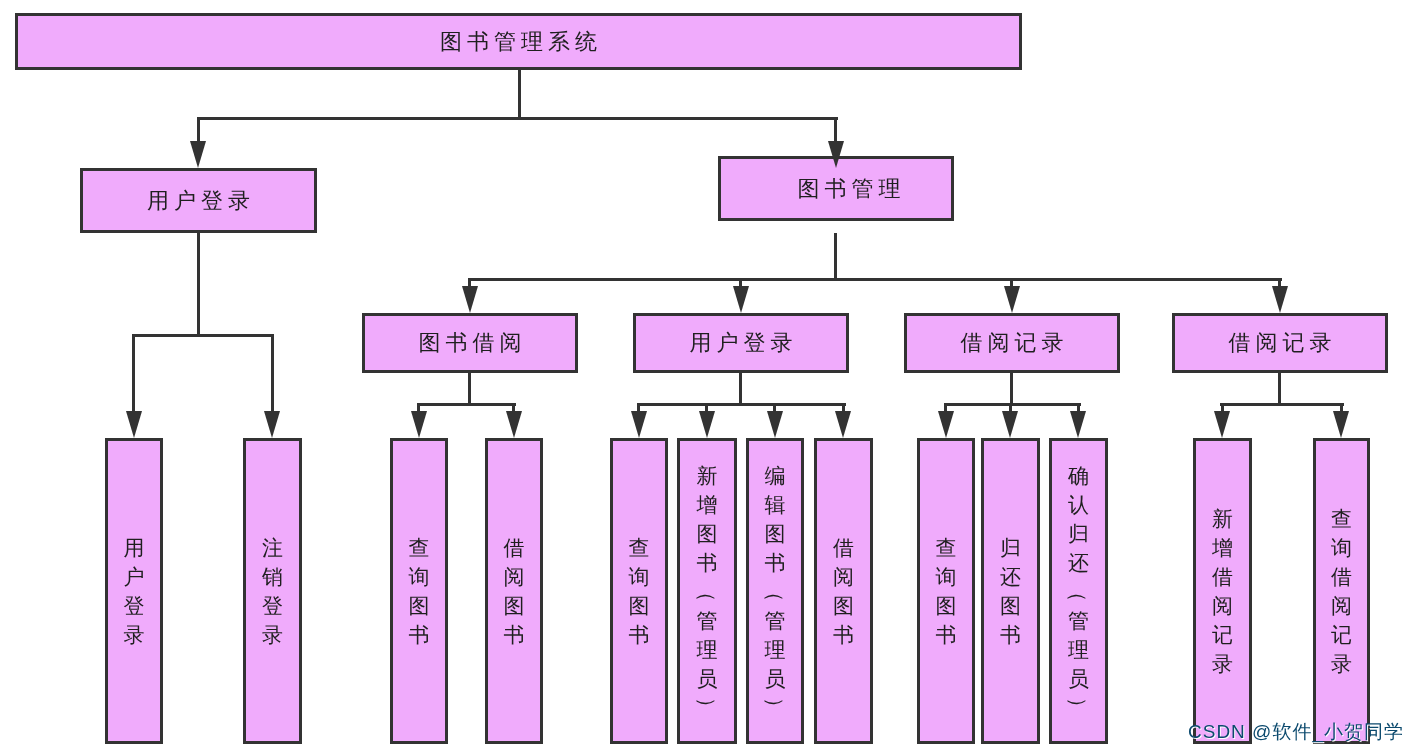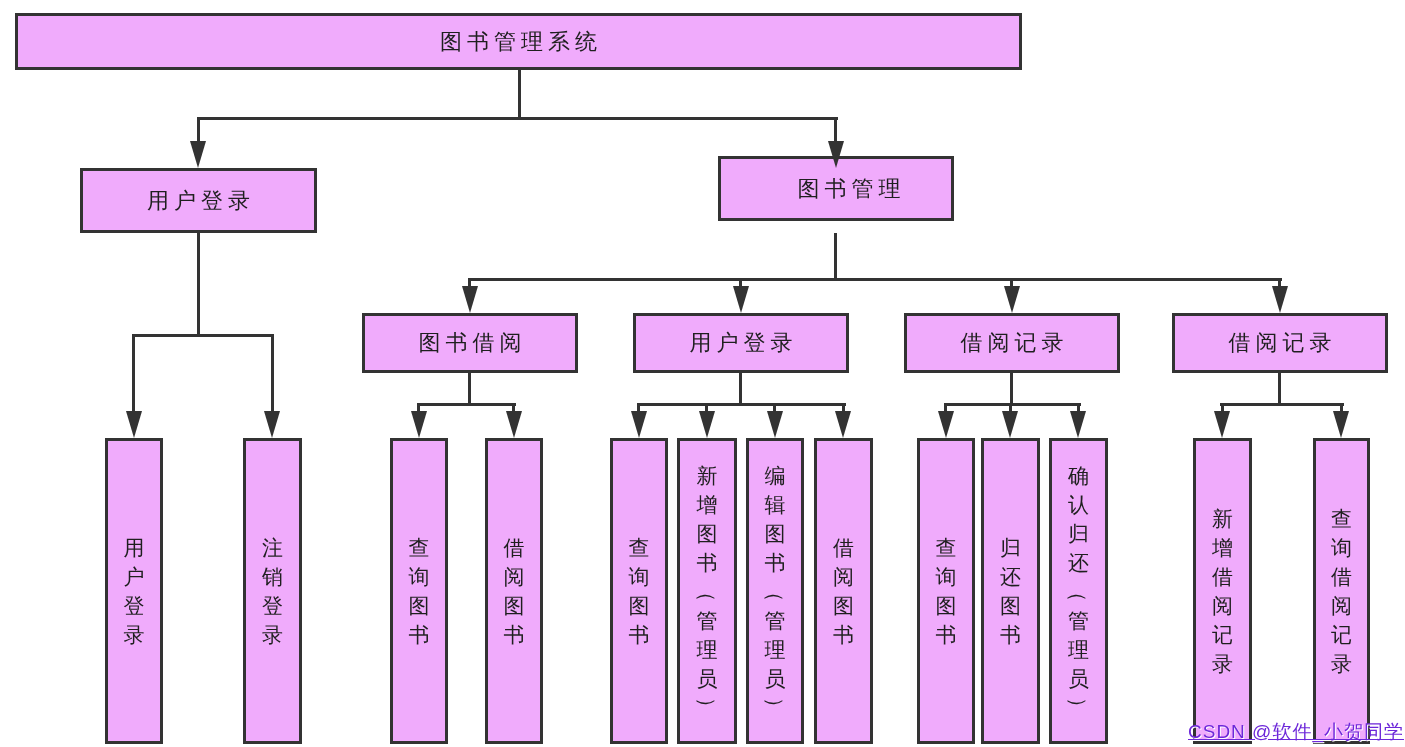--- a/index.html
+++ b/index.html
@@ -14,21 +14,21 @@
   .hlabel{font-size:22px;letter-spacing:5px;padding-left:5px;white-space:nowrap;color:#1f1f1f;}
   .box.v{flex-direction:column;}
   .vch{display:block;font-size:21px;line-height:29px;height:29px;text-align:center;color:#1f1f1f;}
   .vch.rot{transform:rotate(90deg);}
   .hl,.vl{position:absolute;background:#333;}
   .hl{height:3px;}
   .vl{width:3px;}
   .ah{position:absolute;width:0;height:0;border-left:8px solid transparent;border-right:8px solid transparent;border-top:27px solid #333;}
   #watermark{
     position:absolute;left:1188px;top:719px;z-index:10;font-size:19px;letter-spacing:1px;
-    color:#6d28d9;text-shadow:1px 1px 0 #ffffff;white-space:nowrap;text-decoration:underline;
+    color:#0c4a6e;text-shadow:1px 1px 0 #ffffff;white-space:nowrap;
   }
 </style>
 </head>
 <body>
 
 <div id="stage">
 
   <div class="box" style="left:15px;top:13px;width:1007px;height:57px;">
     <span class="hlabel">图书管理系统</span>
   </div>

